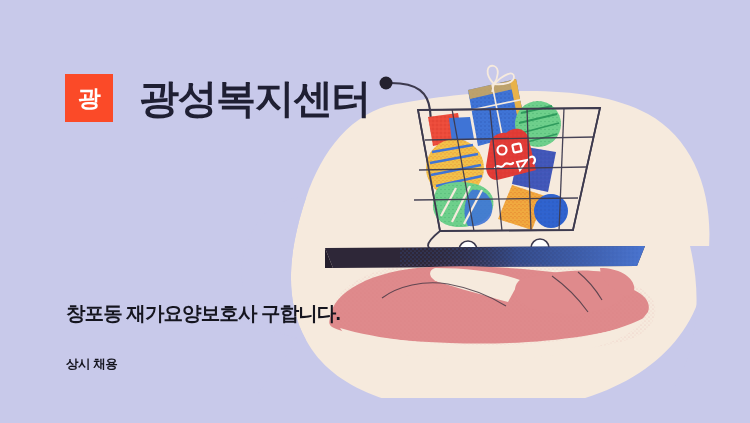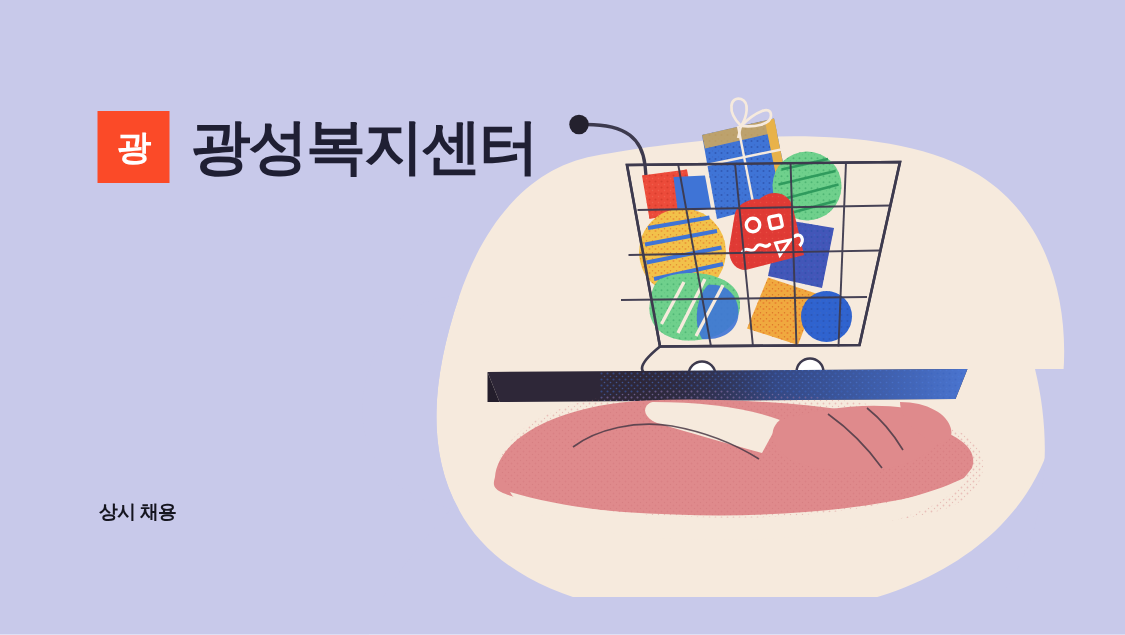--- a/index.html
+++ b/index.html
@@ -46,20 +46,21 @@
     line-height: 1;
     letter-spacing: -0.5px;
   }
   .brand-title {
     font-size: 40px;
     font-weight: 700;
     color: #1f1f33;
     letter-spacing: -1.5px;
     line-height: 1;
     white-space: nowrap;
+    margin-left: 12px;
   }
 
   
   .copy {
     position: absolute;
     left: 66px;
     top: 302px;
   }
   .copy-head {
     font-size: 19.5px;
@@ -323,17 +324,18 @@
   </svg>
 
   <div class="layer" id="text-layer" style="pointer-events:none;">
 
     <div class="brand" style="pointer-events:auto;">
       <div class="brand-badge">광</div>
       <div class="brand-title">광성복지센터</div>
     </div>
 
     <div class="copy" style="pointer-events:auto;">
+      <div class="copy-head">창포동 재가요양보호사 구합니다.</div>
       <div class="copy-sub">상시 채용</div>
     </div>
 
   </div>
 </div>
 
 </body></html>

